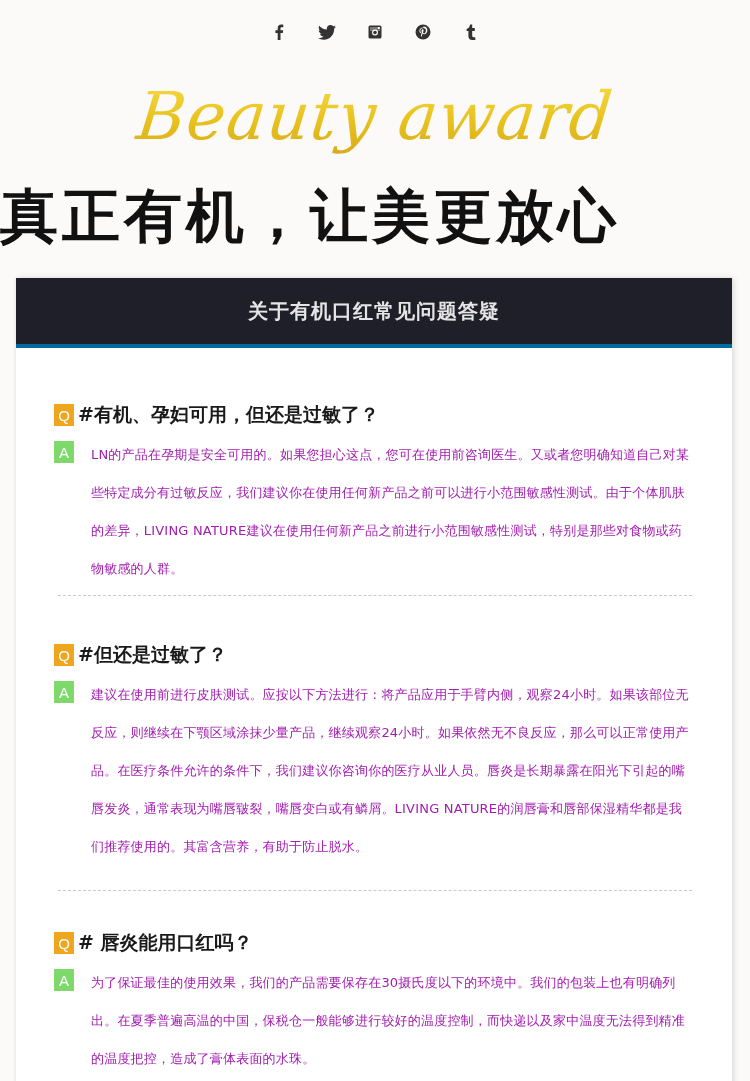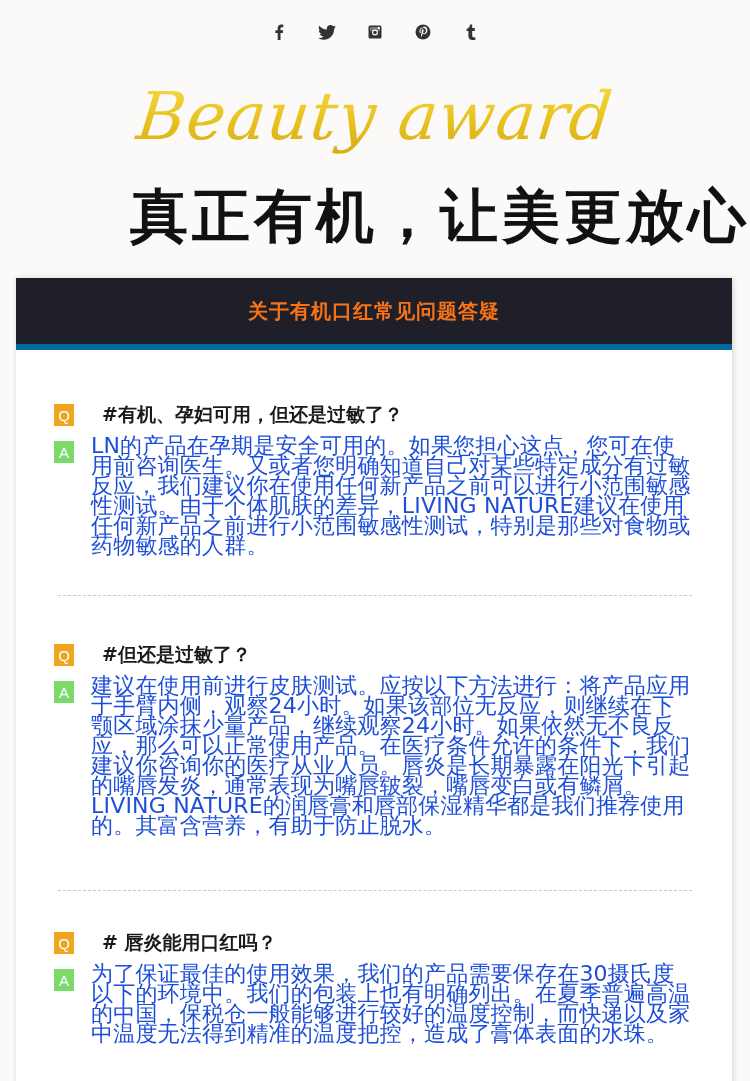--- a/index.html
+++ b/index.html
@@ -22,49 +22,49 @@
       position: absolute; top: 78px; left: 0; width: 750px; text-align: center;
       font-family: "DejaVu Serif", "Liberation Serif", serif;
       font-style: italic; font-size: 66px; letter-spacing: 1px;
       color: #f1cc2e;
       background: linear-gradient(180deg, #f6dc48 0%, #e8c21e 55%, #d7ab1a 100%);
       -webkit-background-clip: text; background-clip: text;
       -webkit-text-fill-color: transparent;
       transform: skewX(-6deg);
     }
     .main-title {
-      position: absolute; top: 178px; left: 0; width: 750px; text-align: right;
+      position: absolute; top: 178px; left: 0; width: 750px; text-align: left;
       font-family: "DejaVu Sans", "Liberation Sans", sans-serif;
       font-size: 58px; font-weight: bold; color: #111; letter-spacing: 4px;
     }
     .card {
       position: absolute; top: 278px; left: 16px; width: 716px; height: 820px;
       background: #ffffff;
       box-shadow: 2px 0 6px rgba(0,0,0,0.12), -1px 0 3px rgba(0,0,0,0.05);
     }
     .card-header {
       height: 66px; background: #1f1f29;
       display: flex; align-items: center; justify-content: center;
-      color: #f97316; font-size: 20px; font-weight: bold; letter-spacing: 1px;
-      border-bottom: 6px solid #0369a1;
+      color: #e5e5e5; font-size: 20px; font-weight: bold; letter-spacing: 1px;
+      border-bottom: 4px solid #0369a1;
     }
     .qa { position: absolute; left: 38px; width: 640px; }
     .q-row { display: flex; align-items: center; height: 30px; }
     .badge {
       width: 20px; height: 22px; display: inline-flex; align-items: center; justify-content: center;
       color: #fff; font-size: 15px; font-family: "Liberation Sans", sans-serif;
       flex: 0 0 auto;
     }
     .badge.q { background: #f0a51f; }
     .badge.a { background: #7ed96b; }
-    .q-text { margin-left: 28px; font-size: 19px; font-weight: bold; color: #1a1a1a; }
+    .q-text { margin-left: 4px; font-size: 19px; font-weight: bold; color: #1a1a1a; }
     .a-row { display: flex; align-items: flex-start; margin-top: 6px; }
     .a-row .badge { margin-top: 5px; }
     .a-text {
-      margin-left: 17px; font-size: 22px; line-height: 20px; color: #1d4ed8;
+      margin-left: 17px; font-size: 13px; line-height: 38px; color: #a21caf;
       width: 600px; letter-spacing: 0.2px;
     }
     .divider {
       position: absolute; left: 42px; width: 634px; height: 0;
       border-top: 1px dashed #c9c9c9;
     }
   </style>
 </head>
 <body>
 

